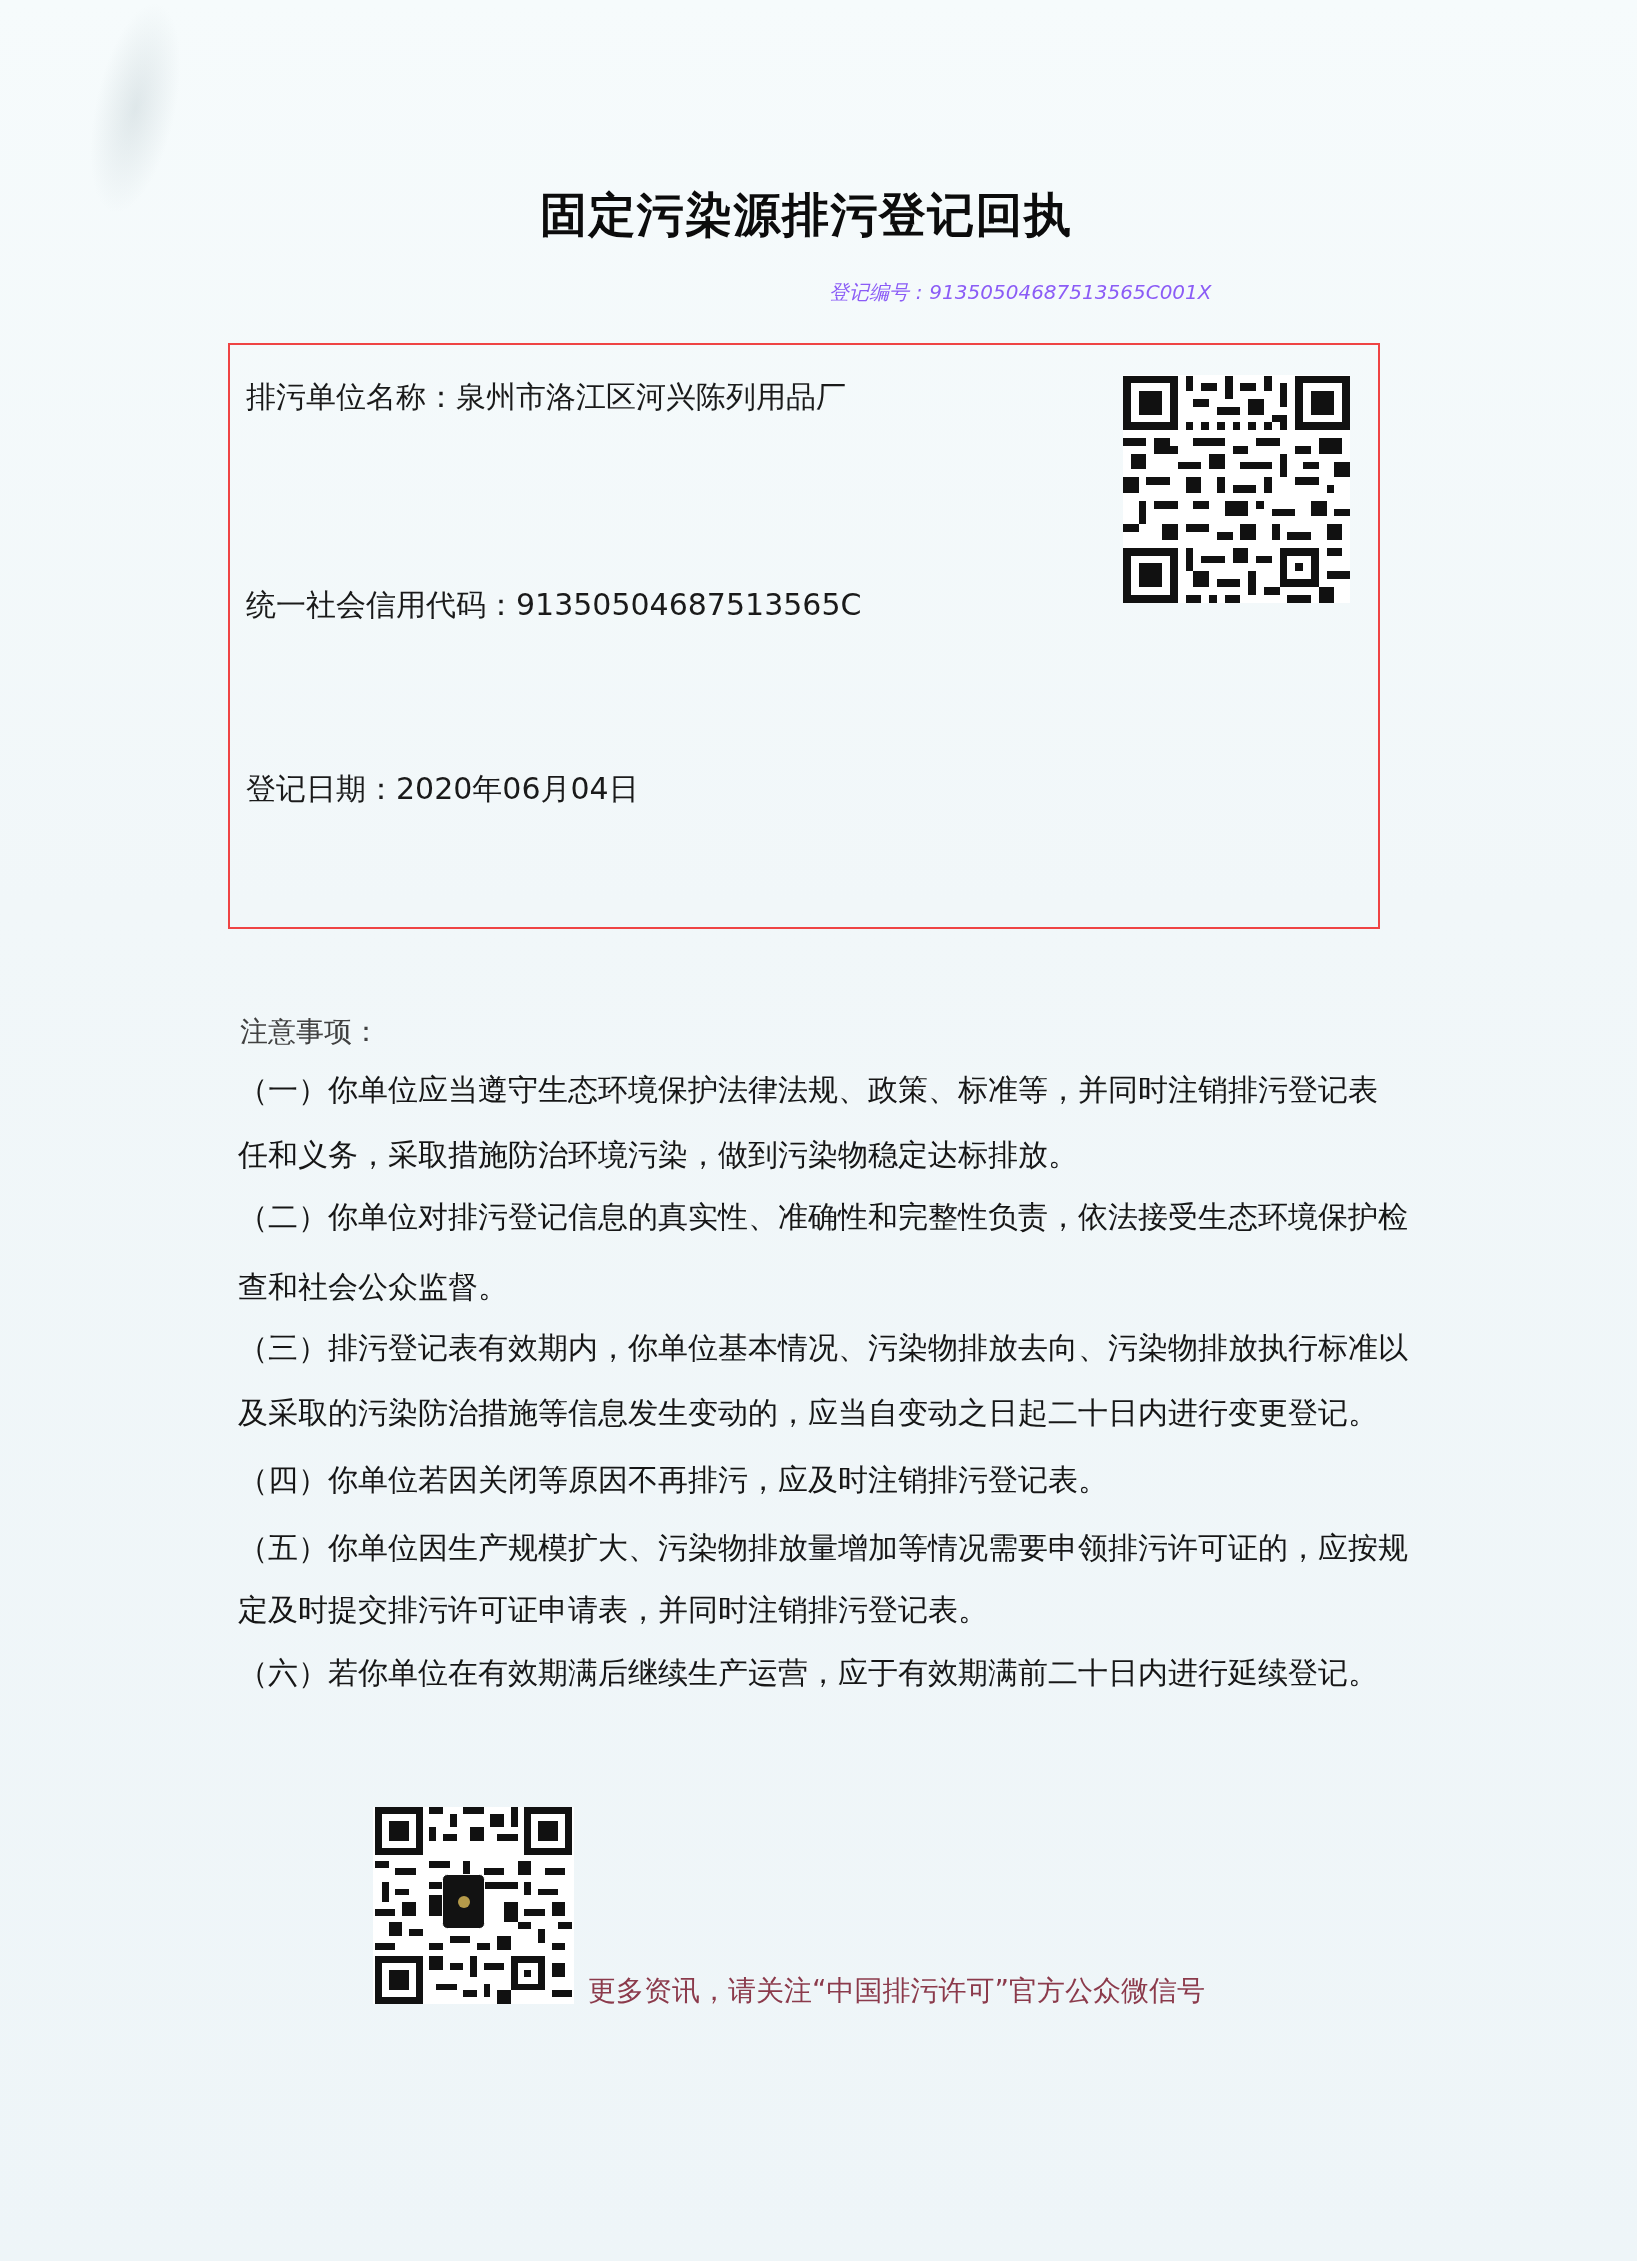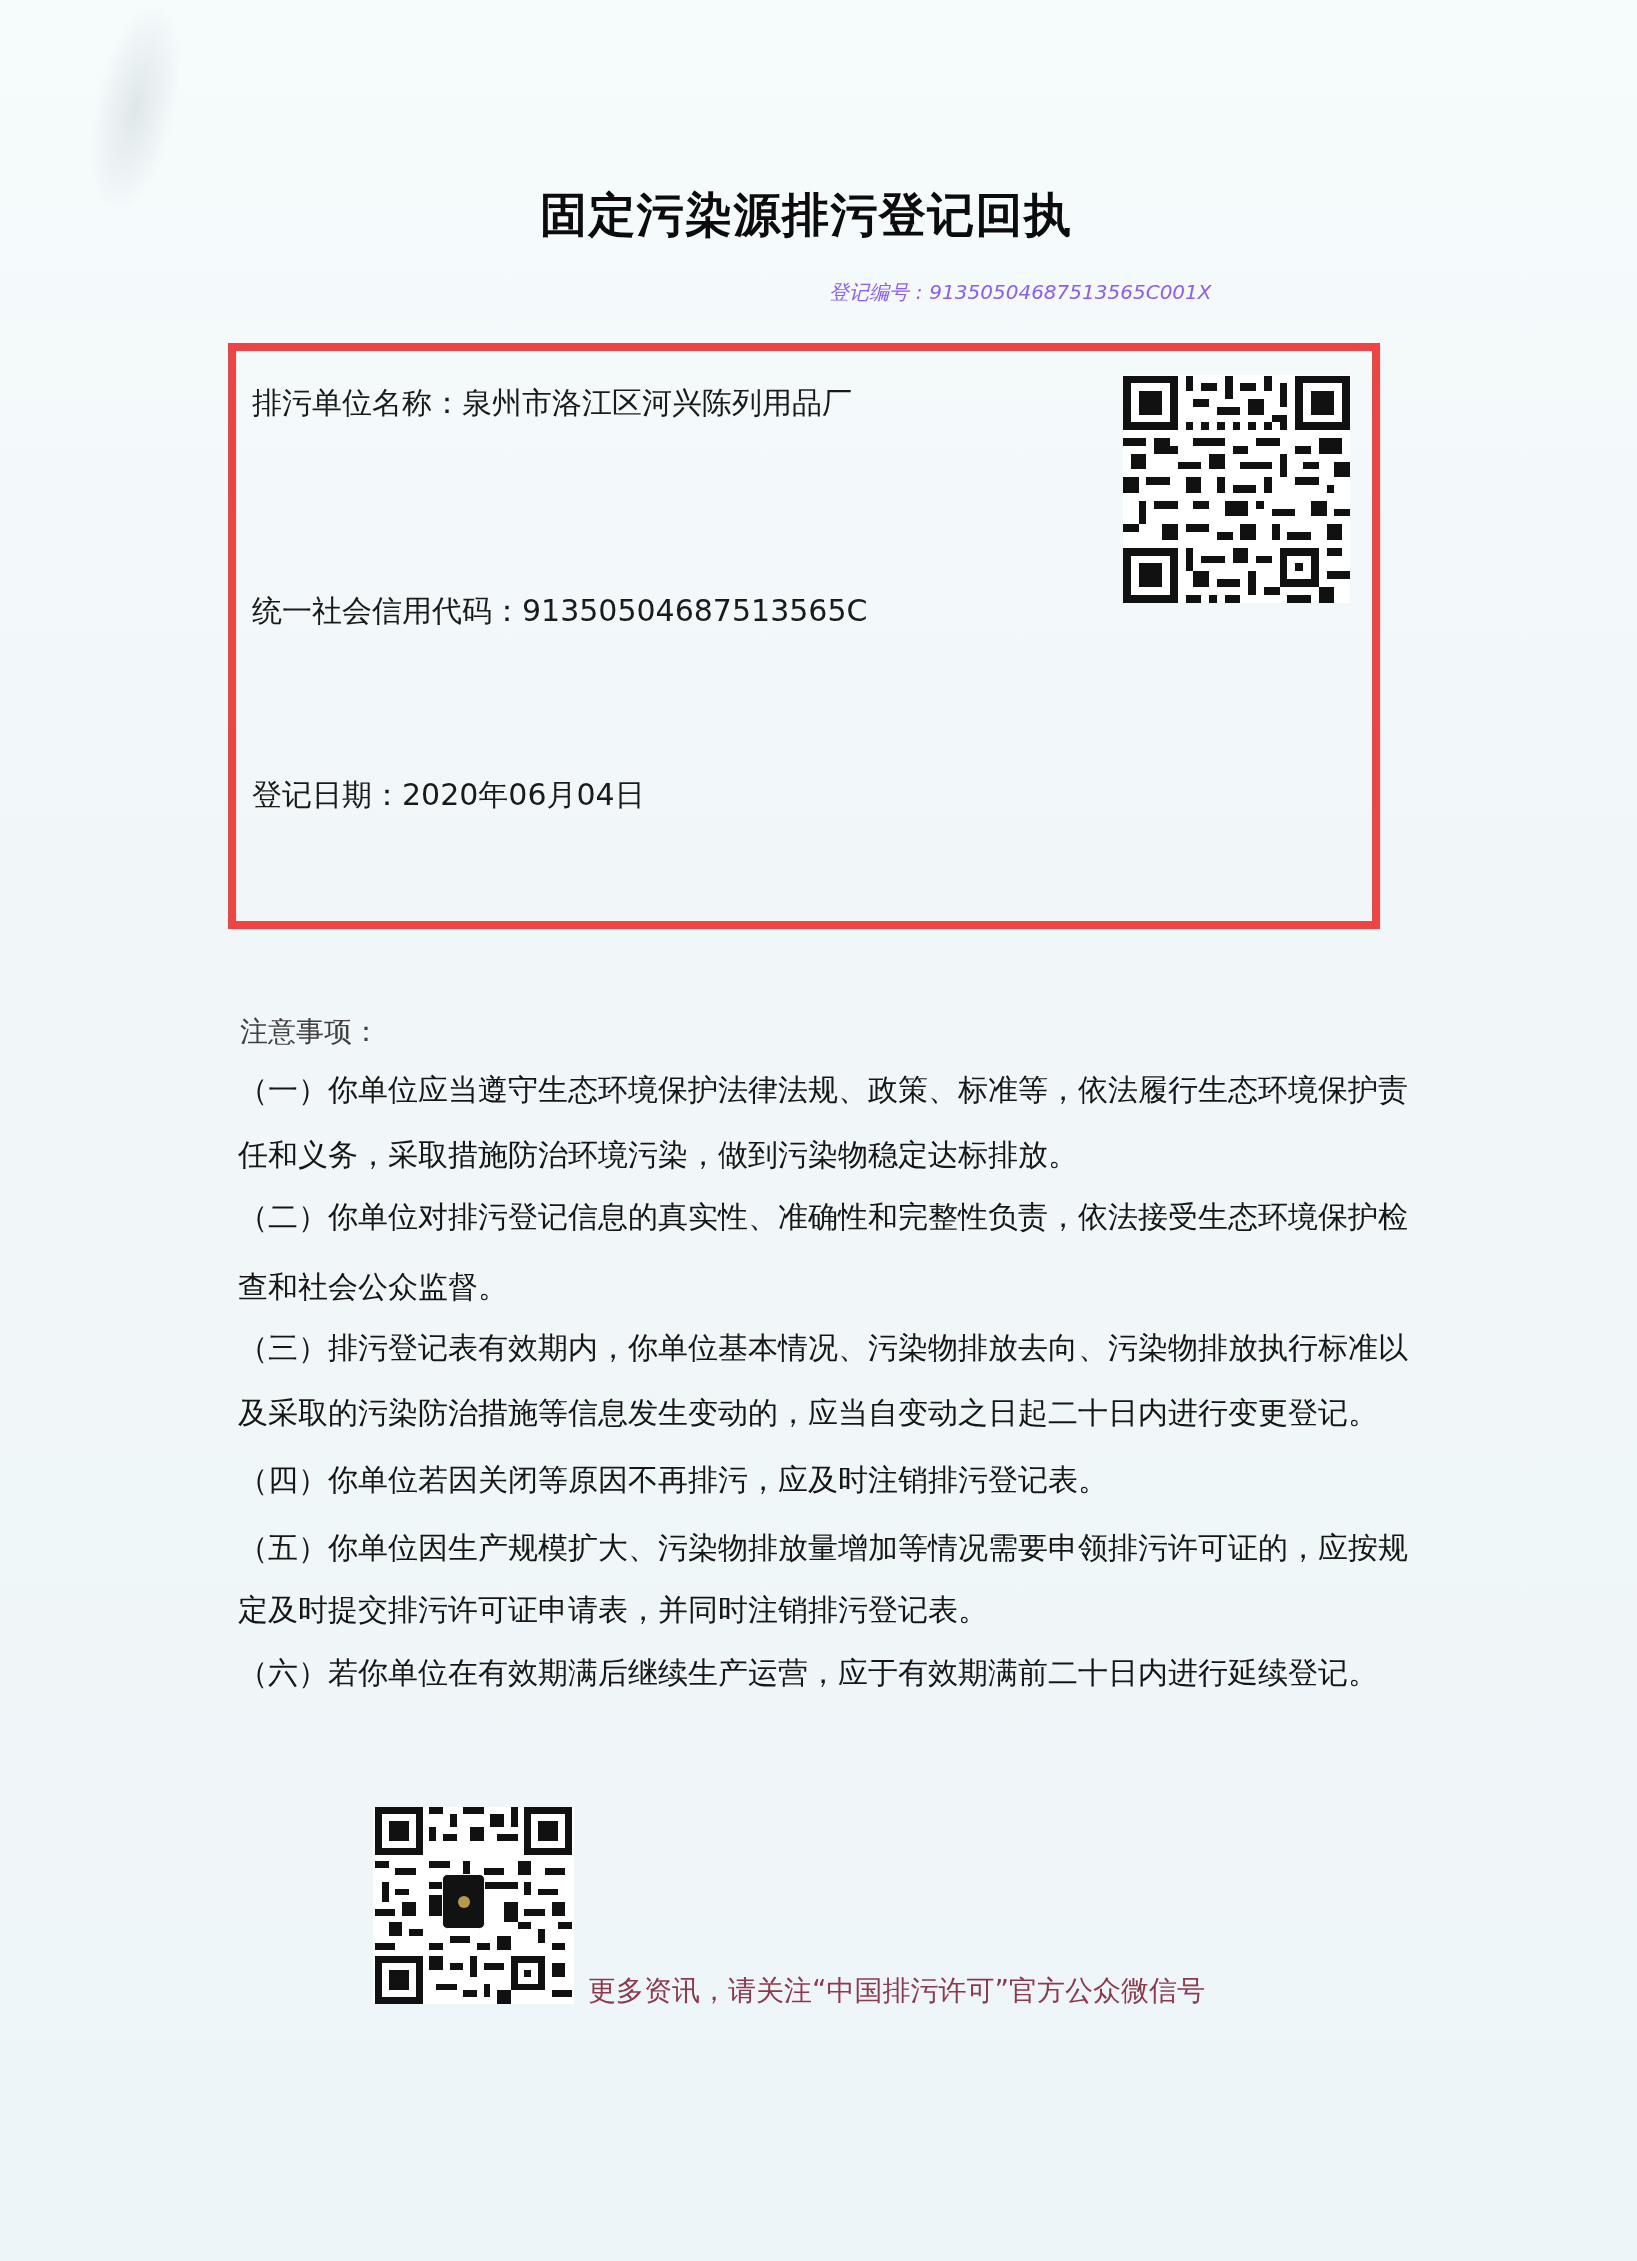--- a/index.html
+++ b/index.html
@@ -19,21 +19,21 @@
     font-size: 47px; font-weight: bold; letter-spacing: 1.4px; color: #0c0c0c;
     white-space: nowrap; font-family: "DejaVu Serif", "Liberation Serif", serif;
   }
   .regno {
     position: absolute; left: 829px; top: 279px;
     font-size: 20px; color: #8b5cf6; white-space: nowrap; font-style: italic;
   }
   .regno .sep { margin: 0 6.8px; }
   .box {
     position: absolute; left: 228px; top: 343px; width: 1152px; height: 586px;
-    border: 8px solid #ef4444; box-sizing: border-box;
+    border: 2px solid #ef4444; box-sizing: border-box;
   }
   .row {
     position: absolute; left: 16px; font-size: 30px; white-space: nowrap; color: #1a1a1a;
   }
   .row .val { }
   .cb {
     display: inline-block; width: 20px; height: 23px; border: 2px solid #222; box-sizing: border-box;
     vertical-align: -2.7px; margin: 0 2.7px 0 5.4px; position: relative; background: transparent;
   }
   .cb.checked::after {
@@ -169,21 +169,21 @@
       <rect x="8" y="28" width="2" height="1"></rect>
         <rect x="11" y="28" width="1" height="1"></rect>
         <rect x="13" y="28" width="2" height="1"></rect>
         <rect x="21" y="28" width="3" height="1"></rect>
     </g>
   </svg>
 </div>
 
 <div class="notes-heading">注意事项：</div>
 
-<div class="note-line" style="top:1070px">（一）你单位应当遵守生态环境保护法律法规、政策、标准等，依法履行生态环境保护责</div>
+<div class="note-line" style="top:1070px">（一）你单位应当遵守生态环境保护法律法规、政策、标准等，并同时注销排污登记表</div>
 <div class="note-line" style="top:1135px">任和义务，采取措施防治环境污染，做到污染物稳定达标排放。</div>
 <div class="note-line" style="top:1197px">（二）你单位对排污登记信息的真实性、准确性和完整性负责，依法接受生态环境保护检</div>
 <div class="note-line" style="top:1267px">查和社会公众监督。</div>
 <div class="note-line" style="top:1328px">（三）排污登记表有效期内，你单位基本情况、污染物排放去向、污染物排放执行标准以</div>
 <div class="note-line" style="top:1393px">及采取的污染防治措施等信息发生变动的，应当自变动之日起二十日内进行变更登记。</div>
 <div class="note-line" style="top:1460px">（四）你单位若因关闭等原因不再排污，应及时注销排污登记表。</div>
 <div class="note-line" style="top:1528px">（五）你单位因生产规模扩大、污染物排放量增加等情况需要申领排污许可证的，应按规</div>
 <div class="note-line" style="top:1590px">定及时提交排污许可证申请表，并同时注销排污登记表。</div>
 <div class="note-line" style="top:1653px">（六）若你单位在有效期满后继续生产运营，应于有效期满前二十日内进行延续登记。</div>
 

